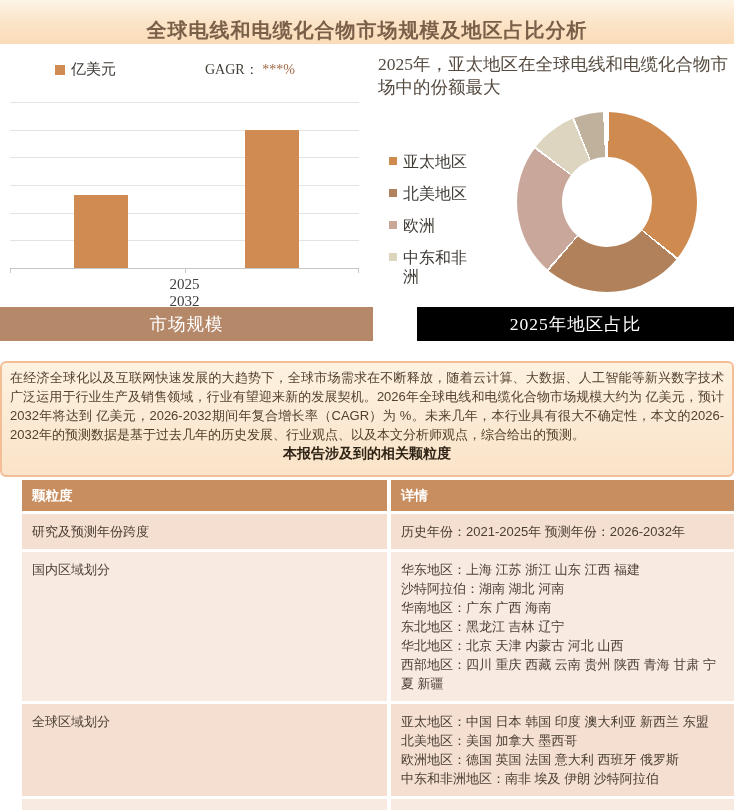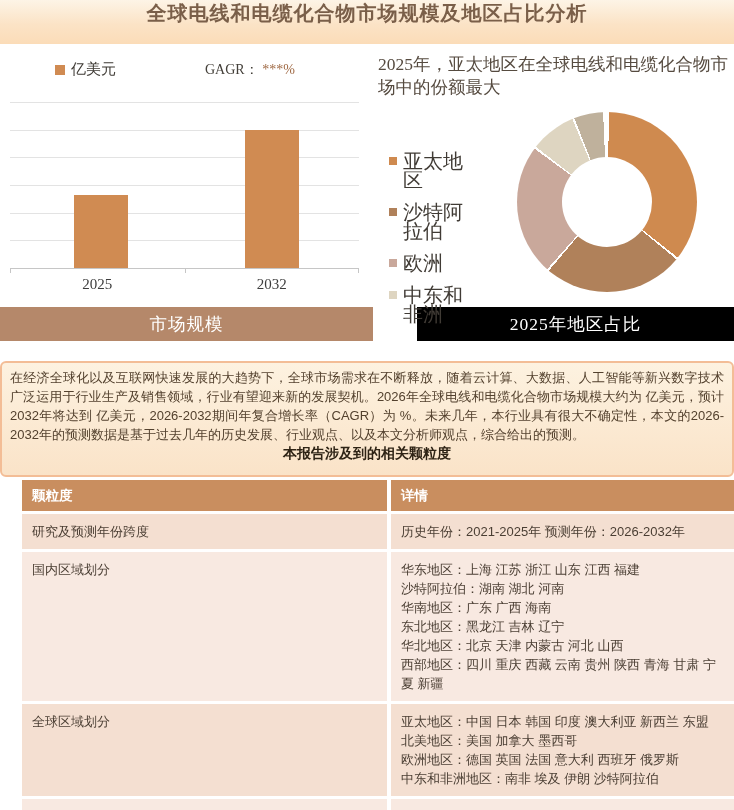--- a/index.html
+++ b/index.html
@@ -1,40 +1,40 @@
 <!DOCTYPE html>
 <html><head>
 <meta charset="utf-8">
 <style>
   html,body{margin:0;padding:0;background:#ffffff;}
   .page{width:734px;height:810px;overflow:hidden;background:#ffffff;position:relative;
         font-family:"Liberation Sans",sans-serif;}
   
   .title-bar{height:44px;background:linear-gradient(180deg,#fdf4e6 0%,#fbe3c6 55%,#fbdcb8 100%);
-    display:flex;align-items:flex-start;justify-content:center;border-bottom:2px solid #ffffff;}
+    display:flex;align-items:flex-end;justify-content:center;border-bottom:2px solid #ffffff;}
   .title-bar h1{margin:0;font-size:20px;font-weight:bold;color:#7a5f49;
     font-family:"Liberation Serif",serif;letter-spacing:1px;}
   
   .charts{display:flex;height:261px;background:#ffffff;justify-content:flex-end;}
   .bar-panel{width:373px;position:relative;}
   .bar-legend{position:absolute;top:14px;left:55px;display:flex;align-items:center;font-size:15px;color:#3d3933;}
   .legend-sq{width:10px;height:10px;margin-right:6px;display:inline-block;}
   .gagr{position:absolute;top:15px;left:205px;font-size:14px;color:#44403a;font-family:"Liberation Serif",serif;}
   .gagr .val{color:#a06a45;}
   .bar-plot{position:absolute;left:10px;right:14px;top:56px;height:166px;border-bottom:1px solid #c6c6c6;}
   .grid-line{position:absolute;left:0;right:0;height:1px;background:#e3e3e3;}
   .bar{position:absolute;bottom:0;width:54px;}
   .tick{position:absolute;top:100%;width:1px;height:5px;background:#c6c6c6;}
-  .bar-labels{position:absolute;top:230px;left:10px;right:14px;display:flex;}
+  .bar-labels{position:absolute;top:230px;left:10px;right:14px;display:flex;flex-direction:column;}
   .bar-labels div{flex:1;text-align:center;font-size:15px;color:#3d3d3d;font-family:"Liberation Serif",serif;}
   .donut-panel{flex:1;position:relative;}
   .donut-heading{margin:0;padding:7px 2px 0 5px;font-size:17.5px;font-weight:normal;color:#564b40;
     line-height:1.32;font-family:"Liberation Serif",serif;}
   .donut-legend{position:absolute;left:16px;top:106px;width:110px;}
-  .dl-item{display:flex;margin-bottom:13px;font-size:20px;color:#403b35;line-height:19px;}
+  .dl-item{display:flex;margin-bottom:13px;font-size:16px;color:#403b35;line-height:19px;}
   .dl-item .legend-sq{width:8px;height:8px;margin-top:5px;flex:none;}
   .dl-item span.txt{max-width:66px;}
   .donut{position:absolute;left:144px;top:66px;width:180px;height:180px;border-radius:50%;}
   .donut::after{content:"";position:absolute;left:45px;top:45px;width:90px;height:90px;
     border-radius:50%;background:#ffffff;}
   
   .tab-bar{display:flex;height:34px;background:#ffffff;}
   .tab{display:flex;align-items:center;justify-content:center;color:#ffffff;font-size:17.5px;
     font-family:"Liberation Serif",serif;letter-spacing:1px;cursor:pointer;}
   .tab-1{width:373px;background:#b5886a;}
@@ -95,21 +95,21 @@
 
     <div class="donut-panel">
       <h2 class="donut-heading">2025年，亚太地区在全球电线和电缆化合物市场中的份额最大</h2>
       <div class="donut-legend" id="donut-legend">
           <div class="dl-item">
             <span class="legend-sq" style="background: rgb(207, 138, 79);"></span>
             <span class="txt">亚太地区</span>
           </div>
           <div class="dl-item">
             <span class="legend-sq" style="background: rgb(176, 129, 90);"></span>
-            <span class="txt">沙特阿拉伯</span>
+            <span class="txt">北美地区</span>
           </div>
           <div class="dl-item">
             <span class="legend-sq" style="background: rgb(201, 168, 155);"></span>
             <span class="txt">欧洲</span>
           </div>
           <div class="dl-item">
             <span class="legend-sq" style="background: rgb(222, 213, 193);"></span>
             <span class="txt">中东和非洲</span>
           </div>
         </div>

